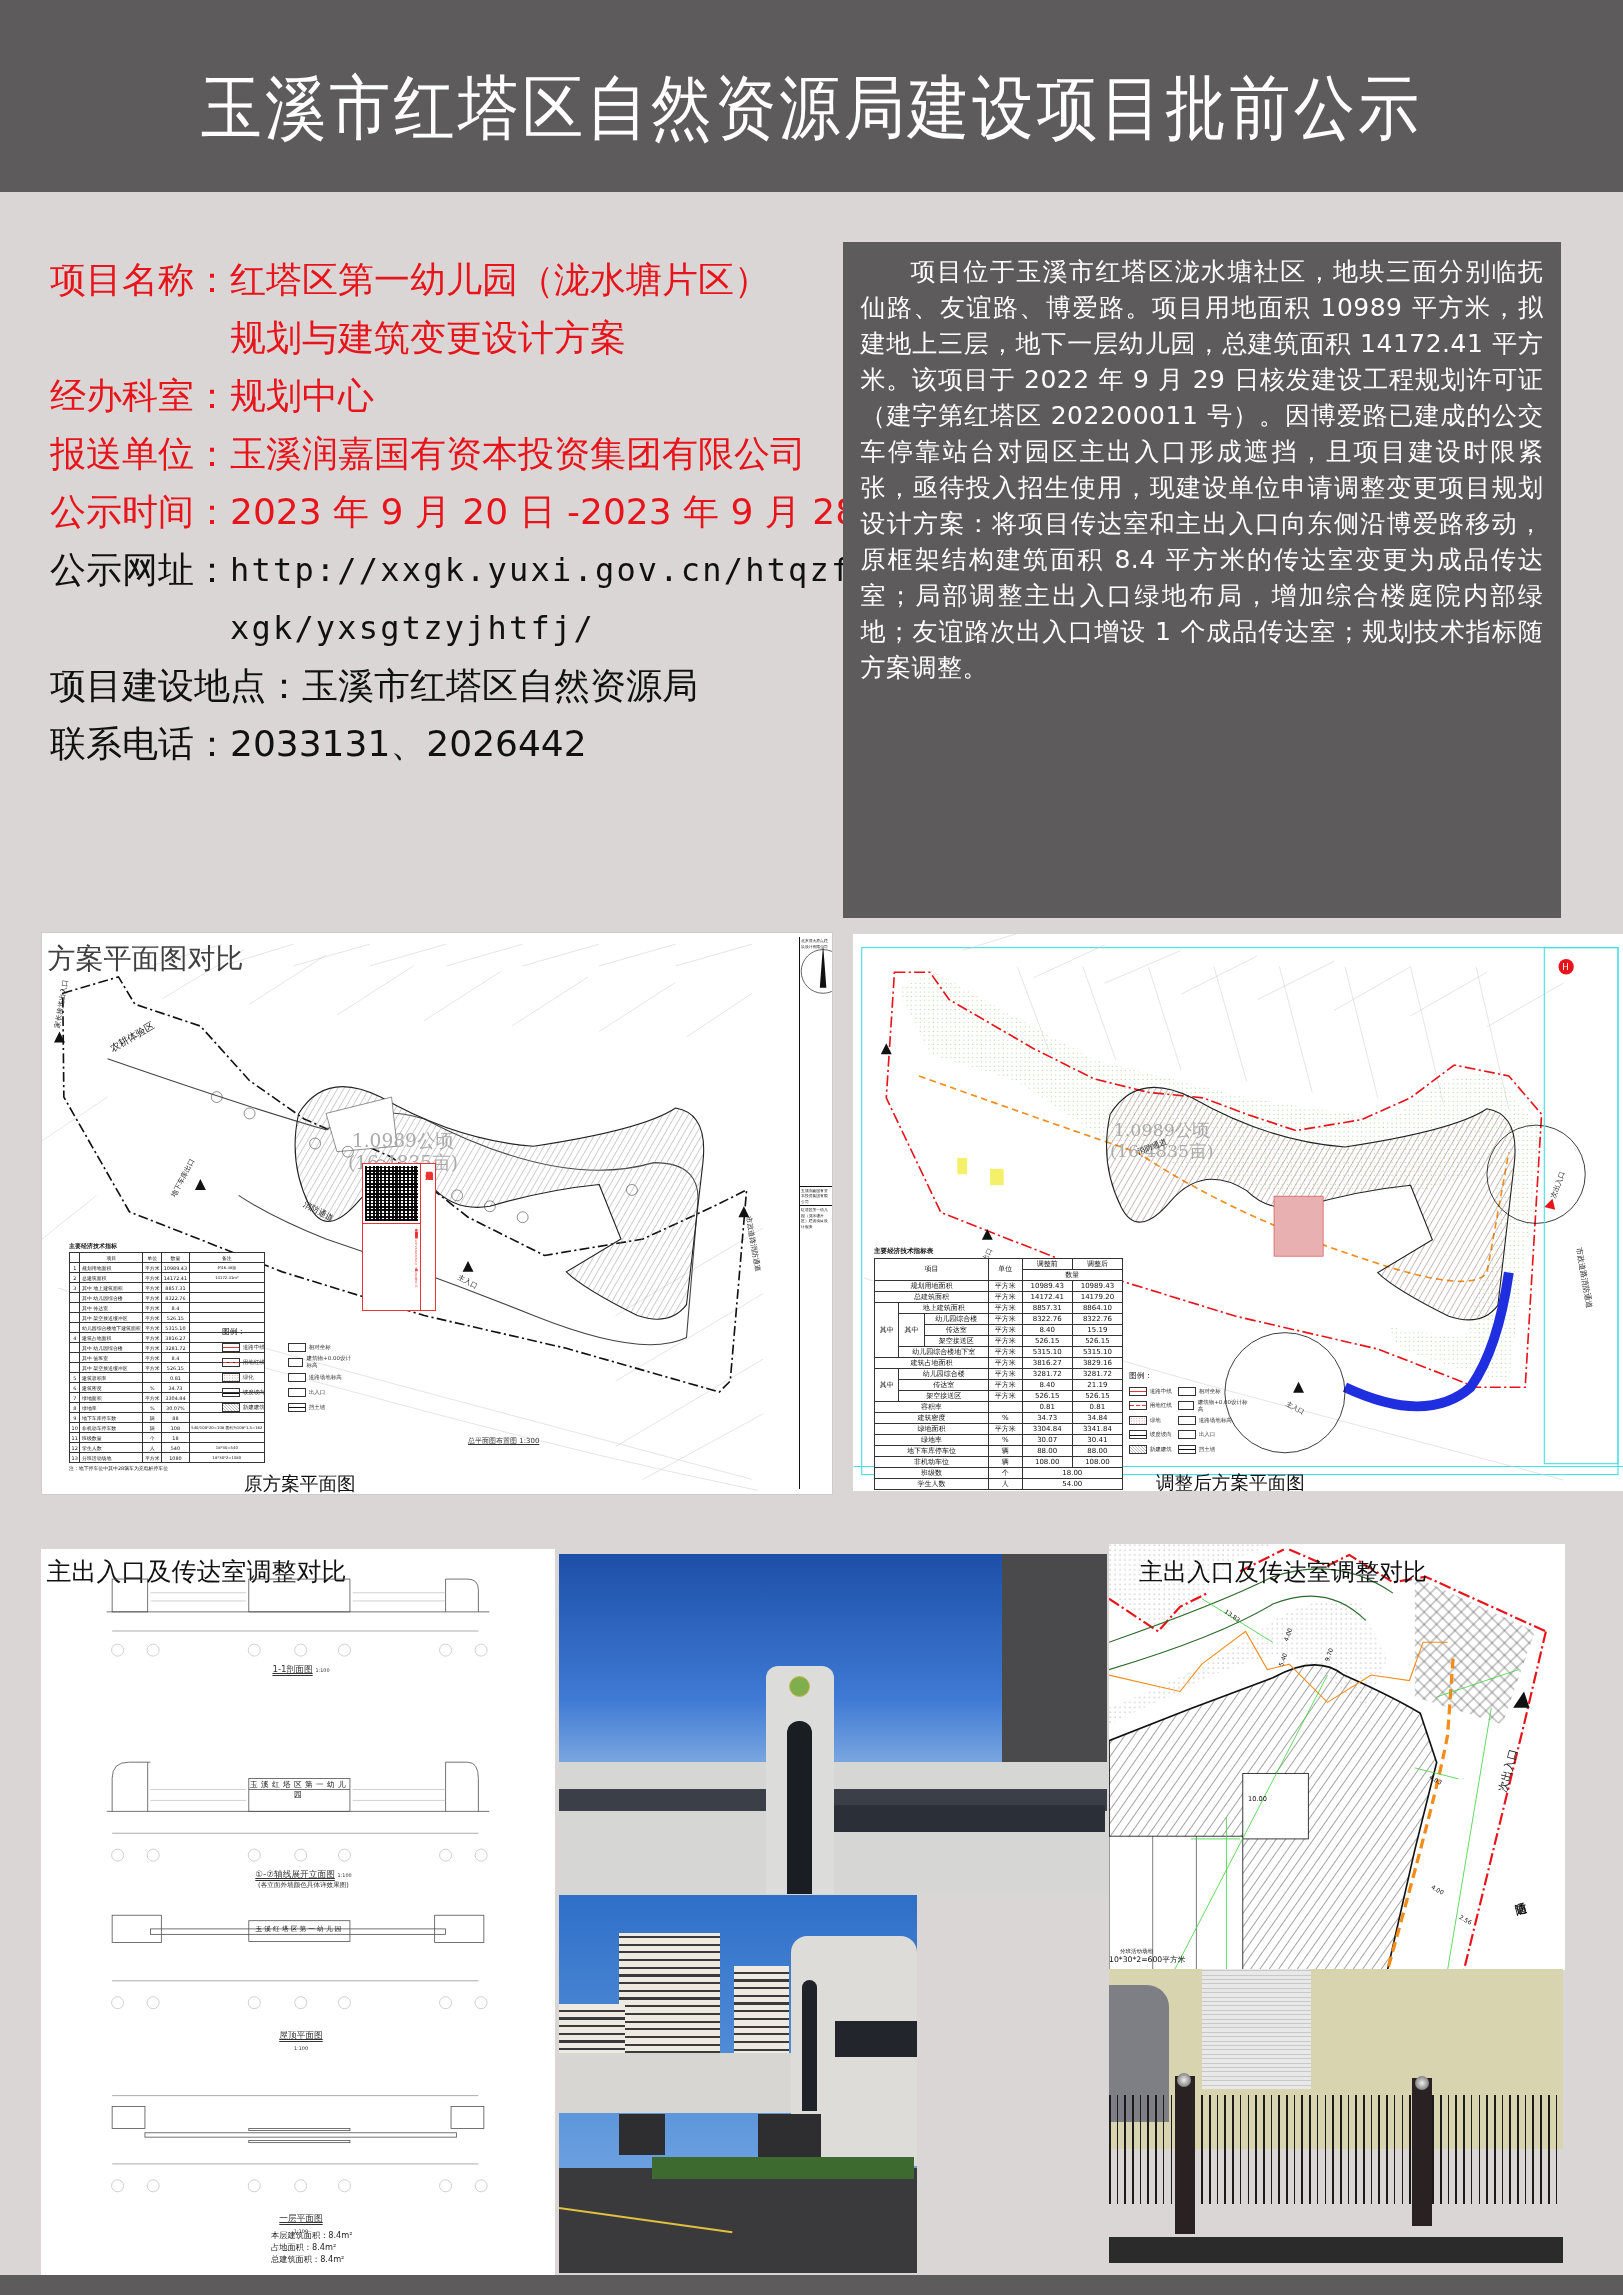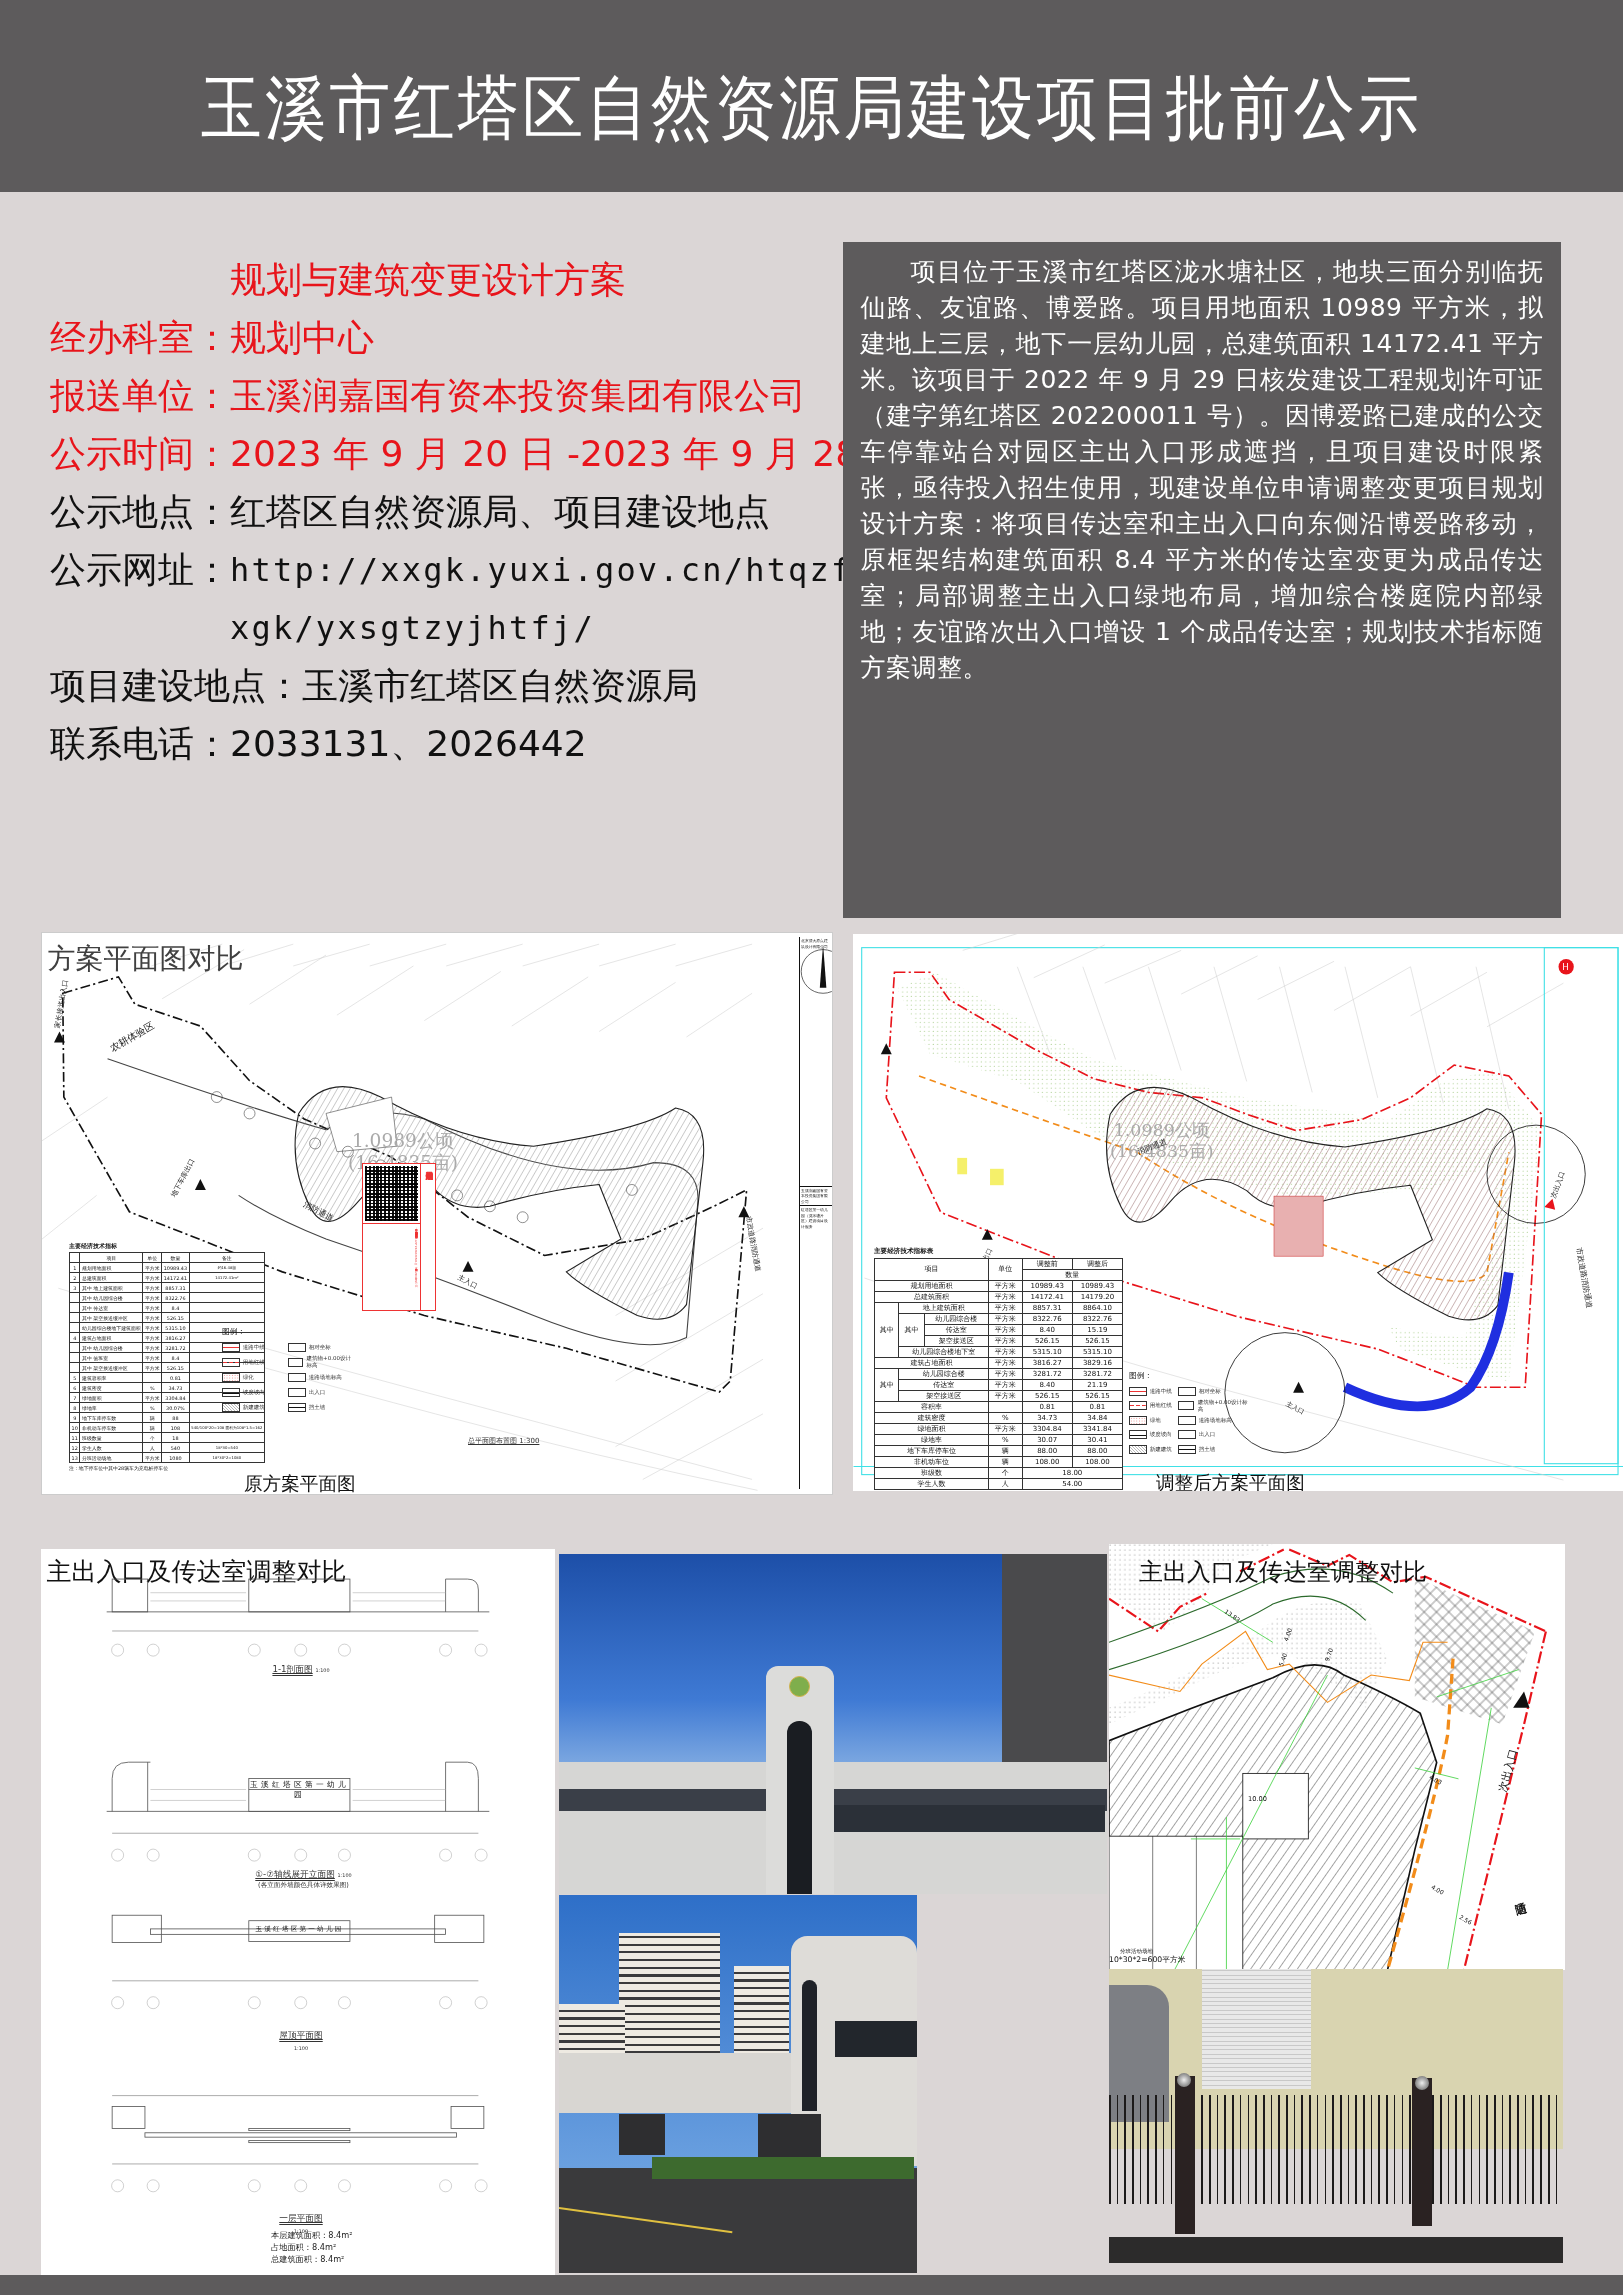--- a/index.html
+++ b/index.html
@@ -57,36 +57,36 @@
   .dwg-title u { text-decoration: underline double; }
   .stat-text { font-size: 8.2px; color: #222; line-height: 12px; }
 </style>
 </head>
 <body>
 
 <div id="header" class="abs"></div>
 <div id="title" class="abs">玉溪市红塔区自然资源局建设项目批前公示</div>
 
 <div id="info" class="abs">
+  <div class="info-row red">
+    <span class="info-label">项目名称：</span>
+    <span class="info-value">红塔区第一幼儿园（泷水塘片区）</span>
+  </div>
   <div class="info-cont red">规划与建筑变更设计方案</div>
   <div class="info-row red">
     <span class="info-label">经办科室：</span>
     <span class="info-value">规划中心</span>
   </div>
   <div class="info-row red">
     <span class="info-label">报送单位：</span>
     <span class="info-value">玉溪润嘉国有资本投资集团有限公司</span>
   </div>
   <div class="info-row red">
     <span class="info-label">公示时间：</span>
     <span class="info-value">2023 年 9 月 20 日 -2023 年 9 月 28 日</span>
-  </div>
-  <div class="info-row black">
-    <span class="info-label">公示地点：</span>
-    <span class="info-value">红塔区自然资源局、项目建设地点</span>
   </div>
   <div class="info-row black">
     <span class="info-label">公示网址：</span>
     <span class="info-value mono">http://xxgk.yuxi.gov.cn/htqzfx</span>
   </div>
   <div class="info-cont mono" style="font-size:32px;">xgk/yxsgtzyjhtfj/</div>
   <div class="info-row black">
     <span class="info-label">项目建设地点：</span>
     <span class="info-value">玉溪市红塔区自然资源局</span>
   </div>

